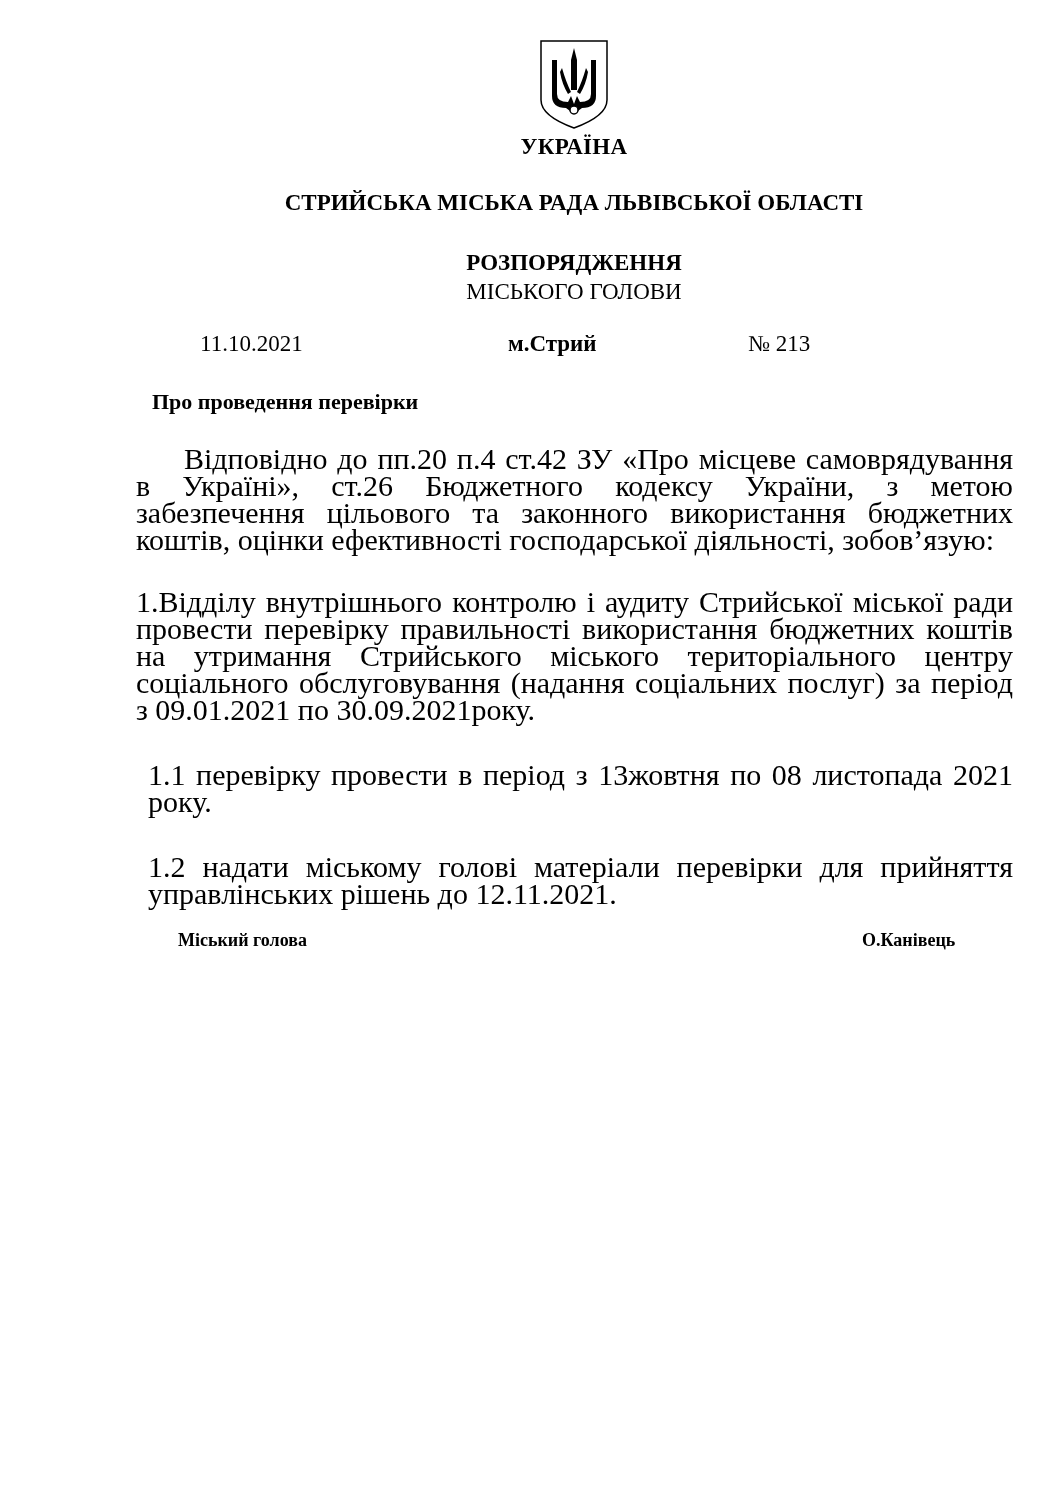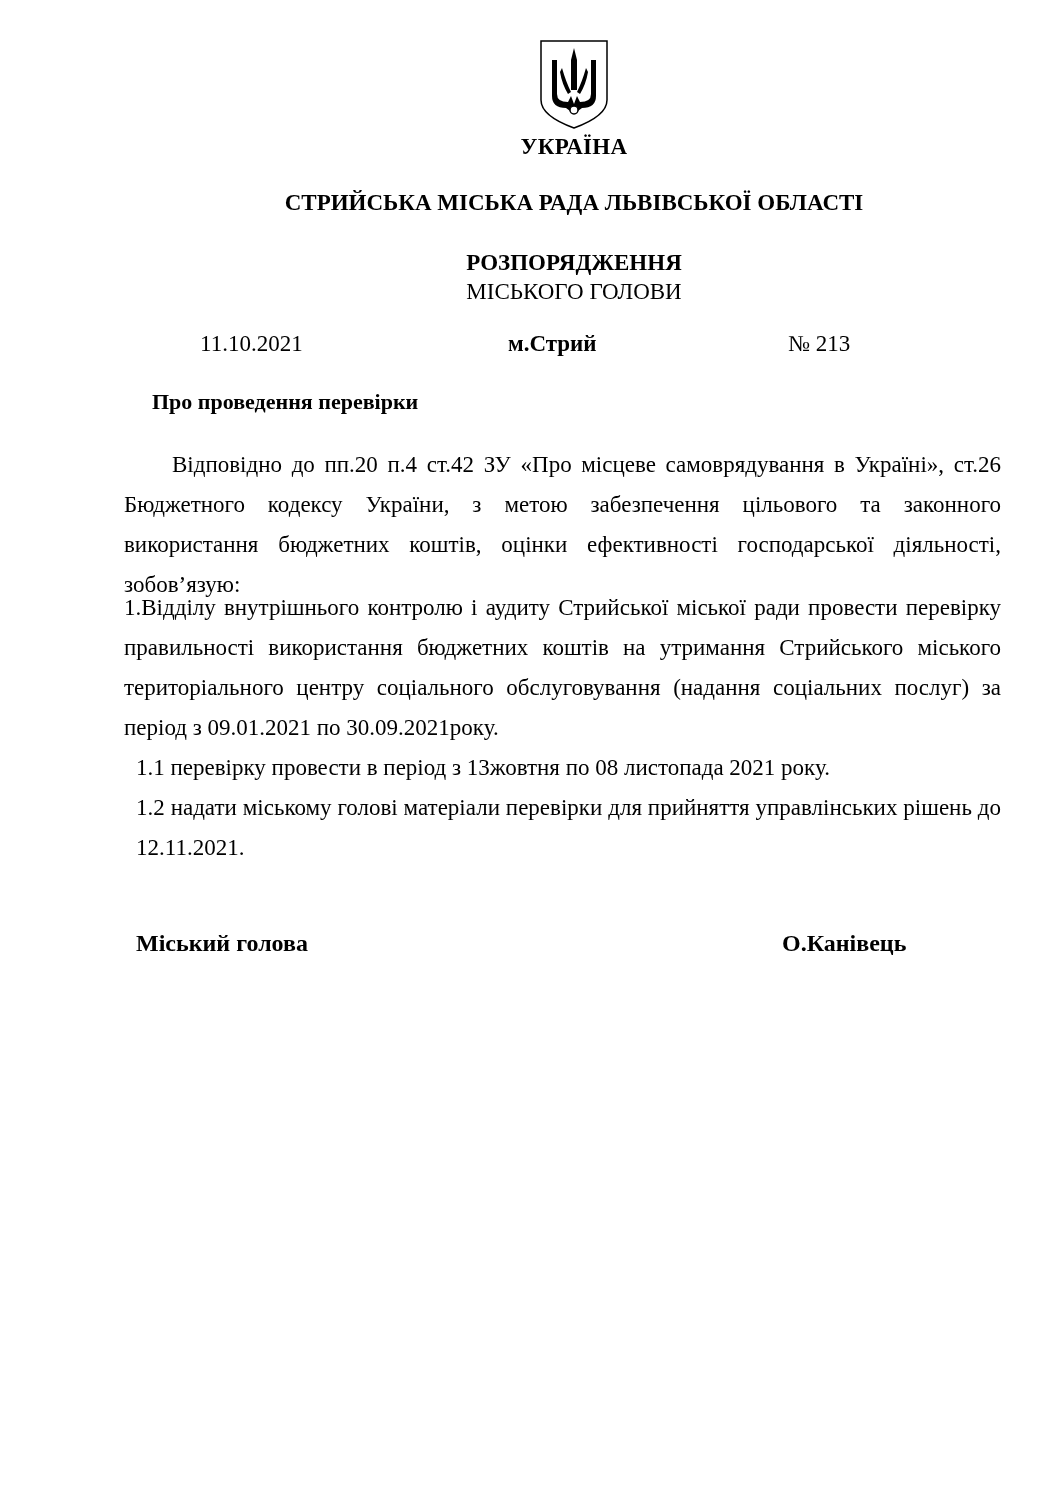--- a/index.html
+++ b/index.html
@@ -7,52 +7,52 @@
          font-family: "Liberation Serif", serif; color: #000; }
   .abs { position: absolute; }
   .center { left: 0; width: 1148px; text-align: center; }
   .emblem { left: 538px; top: 38px; width: 72px; height: 92px; }
   .title-country { top: 134px; font-size: 23px; font-weight: bold; letter-spacing: 0.3px; }
   .title-council { top: 190px; font-size: 23px; font-weight: bold; }
   .title-doc { top: 250px; font-size: 23px; font-weight: bold; }
   .title-sub { top: 279px; font-size: 23px; }
   .meta { top: 331px; font-size: 23px; }
   .subject { left: 152px; top: 389px; font-size: 22px; font-weight: bold; }
-  .text { left: 124px; width: 877px; font-size: 23px; line-height: 40px; text-align: justify; }
+  .text { left: 136px; width: 877px; font-size: 30px; line-height: 27px; text-align: justify; }
   .para1 { top: 445px; text-indent: 48px; }
   .para2 { top: 588px; }
   .line { position: relative; display: block; }
-  .indent1 { padding-left: 12px; }
-  .sig { top: 930px; font-size: 24px; font-weight: bold; }
+  .indent1 { padding-left: 12px; margin-top: 38px; }
+  .sig { top: 930px; font-size: 18px; font-weight: bold; margin-left: 42px; }
 </style>
 </head>
 <body>
 
 <svg class="abs emblem" viewBox="0 0 72 92">
   <path d="M3 3 H69 V62 Q69 78 36 90 Q3 78 3 62 Z" fill="none" stroke="#000" stroke-width="1.5"></path>
   <path d="M36 10 L39 22 L39 52 L33 52 L33 22 Z" fill="#000"></path>
   <path d="M14 22 L19 22 L19 56 Q19 64 30 64 L33 58 L36 66 L39 58 L42 64 Q53 64 53 56 L53 22 L58 22 L58 58 Q58 70 44 70 L36 76 L28 70 Q14 70 14 58 Z" fill="#000"></path>
   <path d="M24 30 Q28 44 33 54 L30 56 Q24 46 22 34 Z" fill="#000"></path>
   <path d="M48 30 Q44 44 39 54 L42 56 Q48 46 50 34 Z" fill="#000"></path>
   <circle cx="36" cy="72" r="4" fill="#fff" stroke="#000" stroke-width="1.5"></circle>
 </svg>
 
 <div class="abs center title-country">УКРАЇНА</div>
 <div class="abs center title-council">СТРИЙСЬКА МІСЬКА РАДА ЛЬВІВСЬКОЇ ОБЛАСТІ</div>
 <div class="abs center title-doc">РОЗПОРЯДЖЕННЯ</div>
 <div class="abs center title-sub">МІСЬКОГО ГОЛОВИ</div>
 
 <div class="abs meta" style="left:161px;margin-left:39px;">11.10.2021</div>
 <div class="abs meta" style="left:508px;font-weight:bold;">м.Стрий</div>
-<div class="abs meta" style="left:788px;">№ 213</div>
+<div class="abs meta" style="left:748px;">№ 213</div>
 
 <div class="abs subject">Про проведення перевірки</div>
 
 <div class="abs text para1">Відповідно до пп.20 п.4 ст.42 ЗУ «Про місцеве самоврядування в Україні», ст.26 Бюджетного кодексу України, з метою забезпечення цільового та законного використання бюджетних коштів, оцінки ефективності господарської діяльності, зобов’язую:</div>
 
 <div class="abs text para2">
   <div class="line">1.Відділу внутрішнього контролю і аудиту Стрийської міської ради провести перевірку правильності використання бюджетних коштів на утримання Стрийського міського територіального центру соціального обслуговування (надання соціальних послуг) за період з 09.01.2021 по 30.09.2021року.</div>
   <div class="line indent1">1.1 перевірку провести в період з 13жовтня по 08 листопада 2021 року.</div>
   <div class="line indent1">1.2 надати міському голові матеріали перевірки для прийняття управлінських рішень до 12.11.2021.</div>
 </div>
 
 <div class="abs sig" style="left:136px;">Міський голова</div>
-<div class="abs sig" style="left:782px;text-align:center;">О.Канівець</div>
+<div class="abs sig" style="left:820px;text-align:center;">О.Канівець</div>
 
 </body></html>

